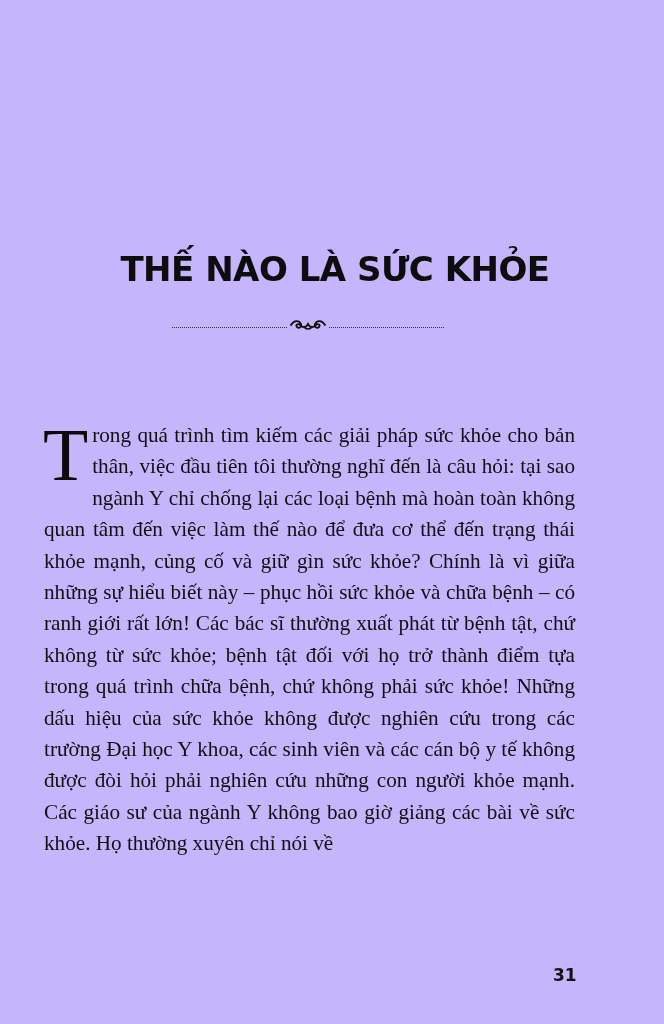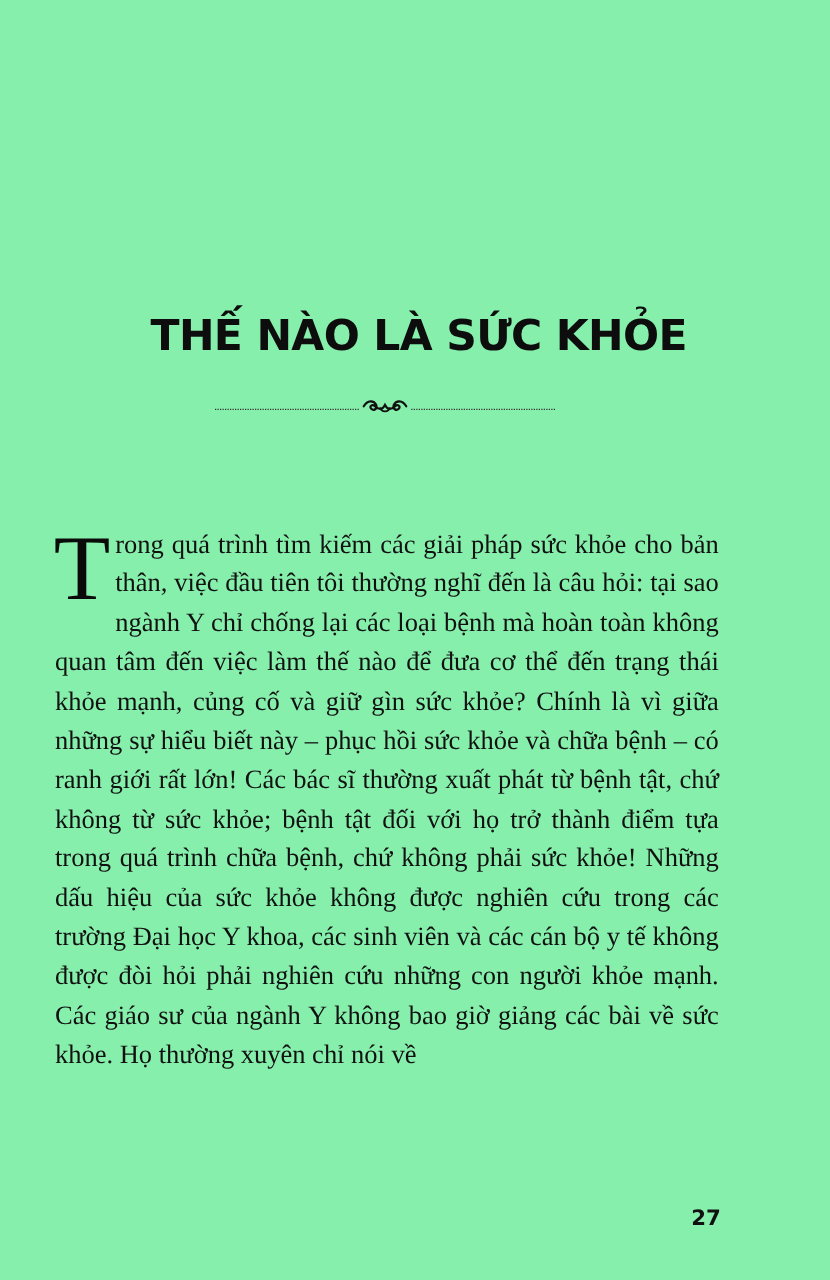--- a/index.html
+++ b/index.html
@@ -12,21 +12,21 @@
       height: 1024px;
       position: relative;
       overflow: hidden;
       color: #111111;
     }
     .page {
       position: absolute;
       left: 0; top: 0;
       width: 664px;
       height: 1024px;
-      background: #86efac;
+      background: #c4b5fd;
     }
     .chapter-title {
       position: absolute;
       left: 0;
       width: 664px;
       top: 222px;
       text-align: center;
       font-family: "DejaVu Sans", sans-serif;
       font-weight: bold;
       font-size: 34px;
@@ -104,15 +104,15 @@
     <div class="dots"></div>
     <svg class="ornament" viewBox="0 0 38 14">
       <path d="M2 7 C5 2, 10 2, 12 6 C13 9, 10 11, 8 9 C6 7, 9 5, 11 7 C14 10, 17 10, 19 6 C21 10, 24 10, 27 7 C29 5, 32 7, 30 9 C28 11, 25 9, 26 6 C28 2, 33 2, 36 7" fill="none" stroke="#111" stroke-width="1.8" stroke-linecap="round"></path>
       <path d="M15 8 C16 12, 22 12, 23 8" fill="none" stroke="#111" stroke-width="1.4"></path>
     </svg>
     <div class="dots"></div>
   </div>
 
   <p class="body-text"><span class="drop-cap">T</span><span>rong quá trình tìm kiếm các giải pháp sức khỏe cho bản thân, việc đầu tiên tôi thường nghĩ đến là câu hỏi: tại sao ngành Y chỉ chống lại các loại bệnh mà hoàn toàn không quan tâm đến việc làm thế nào để đưa cơ thể đến trạng thái khỏe mạnh, củng cố và giữ gìn sức khỏe? Chính là vì giữa những sự hiểu biết này – phục hồi sức khỏe và chữa bệnh – có ranh giới rất lớn! Các bác sĩ thường xuất phát từ bệnh tật, chứ không từ sức khỏe; bệnh tật đối với họ trở thành điểm tựa trong quá trình chữa bệnh, chứ không phải sức khỏe! Những dấu hiệu của sức khỏe không được nghiên cứu trong các trường Đại học Y khoa, các sinh viên và các cán bộ y tế không được đòi hỏi phải nghiên cứu những con người khỏe mạnh. Các giáo sư của ngành Y không bao giờ giảng các bài về sức khỏe. Họ thường xuyên chỉ nói về</span></p>
 
-  <div class="page-number">27</div>
+  <div class="page-number">31</div>
 
 </div>
 
 </body></html>

